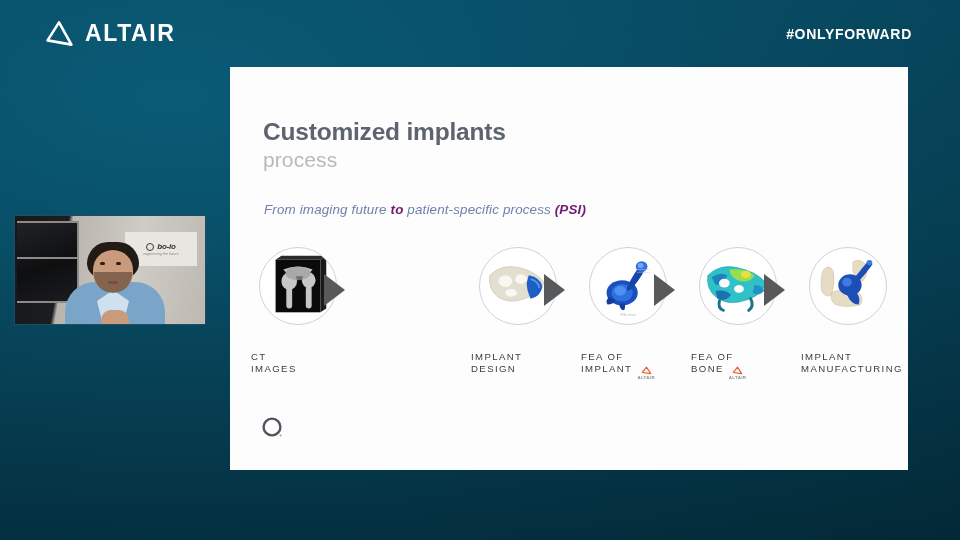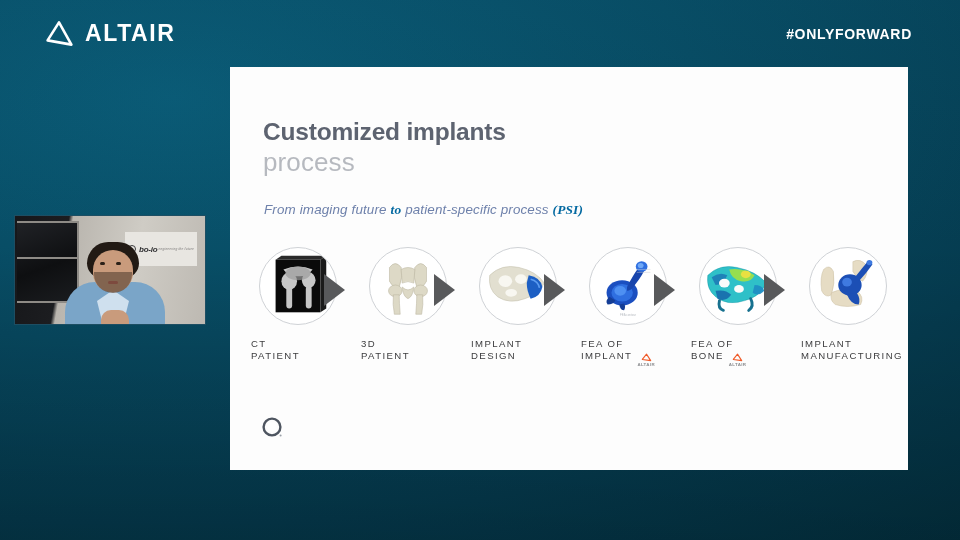--- a/index.html
+++ b/index.html
@@ -47,30 +47,30 @@
     overflow:hidden;
     padding-left:32px;
   }
 
   #title-block { position:absolute; left:33px; top:52px; }
   #title-main {
     font-size:24.5px; font-weight:bold; color:#5d6370; letter-spacing:-.2px;
     line-height:1.1;
   }
   #title-sub {
-    font-size:26px; font-weight:300; color:#b6b9bf; letter-spacing:.1px;
+    font-size:21px; font-weight:300; color:#b6b9bf; letter-spacing:.1px;
     line-height:1.15; margin-top:2px;
   }
 
   #subtitle {
     position:absolute; left:34px; top:135px;
     font-size:13.4px; font-style:italic; color:#6e81ab; letter-spacing:.15px;
     white-space:nowrap;
   }
-  #subtitle b { font-weight:bold; color:#0369a1; font-style:italic;font-family:Liberation Serif, serif; }
+  #subtitle b { font-weight:bold; color:#701a75; font-style:italic; }
 
   
   #flow {
     position:absolute; left:18px; top:180px; width:690px; height:130px;
   }
   .step {
     position:absolute; top:0; width:100px;
   }
   .disc {
     position:relative; width:78px; height:78px; margin:0 auto;
@@ -79,21 +79,21 @@
   }
   .disc .art { position:absolute; inset:0; }
   .chev {
     position:absolute; top:27px; left:76px;
     width:0; height:0;
     border-top:16px solid transparent;
     border-bottom:16px solid transparent;
     border-left:21px solid #58595b;
   }
   .caption {
-    margin-top:13px; text-align:left; padding-left:3px;
+    margin-top:26px; text-align:left; padding-left:3px;
     font-size:9.6px; letter-spacing:1.4px; color:#3c3c3e; line-height:1.3;
     white-space:nowrap;
   }
   .caption .l2 { display:inline-block; }
   .alogo { display:inline-block; vertical-align:-7px; margin-left:5px; text-align:center; }
   .alogo svg { display:block; margin:0 auto; }
   .alogo span {
     display:block; font-size:4.4px; letter-spacing:.35px; color:#8b8d90; font-weight:bold;
     margin-top:.5px;
   }
@@ -113,21 +113,21 @@
   .wc-window {
     position:absolute; left:2px; top:5px; width:62px; height:82px;
     background:linear-gradient(160deg,#202226 0%,#0e0f11 55%,#1a1c1f 100%);
     border:2px solid #8e8b86; border-left:none;
   }
   .wc-window::after{
     content:""; position:absolute; left:0; top:43%; width:100%; height:2px; background:#8e8b86;
   }
   .wc-sign {
     position:absolute; right:8px; top:16px; width:72px; height:34px;
-    background:#e8e6e1; display:flex; flex-direction:row;
+    background:#e8e6e1; display:flex; flex-direction:column;
     align-items:center; justify-content:center; gap:1px;font-style:italic;
   }
   .wc-sign .row { display:flex; align-items:center; gap:3px; }
   .wc-sign .dot {
     width:8px; height:8px; border-radius:50%; border:1.6px solid #3b3b3d;
   }
   .wc-sign .nm { font-size:8px; font-weight:bold; color:#303032; letter-spacing:-.2px; }
   .wc-sign .tag { font-size:3.2px; color:#7e7d7c; letter-spacing:.2px; }
   .wc-person { position:absolute; left:52px; bottom:0; width:96px; height:82px; }
   .wc-hair { position:absolute; left:20px; top:0; width:52px; height:36px;
@@ -214,45 +214,24 @@
             <path d="M24 22 Q39 16 54 22 Q48 30 39 29 Q30 30 24 22 Z"></path>
           </g>
           <g fill="#9c9c9c" opacity=".7">
             <ellipse cx="39" cy="26" rx="13" ry="7"></ellipse>
           </g>
         </svg>
       </div>
       <div class="chev"></div>
       <div class="caption">
         <span>CT</span><br>
-        <span class="l2">PATIENT</span>
-      </div>
-    </div>
-
-    <div class="step" style="left:110px;">
-      <div class="disc">
-        <svg class="art" viewBox="0 0 78 78" aria-hidden="true">
-          <g fill="#ddd9c6" stroke="#bdb8a3" stroke-width=".6">
-            <path d="M20 20 Q26 12 32 20 Q34 30 30 40 Q24 42 20 34 Z"></path>
-            <path d="M58 20 Q52 12 46 20 Q44 30 48 40 Q54 42 58 34 Z"></path>
-            <path d="M32 22 Q39 18 46 22 L45 36 Q39 33 33 36 Z"></path>
-            <ellipse cx="26" cy="44" rx="7" ry="6"></ellipse>
-            <ellipse cx="52" cy="44" rx="7" ry="6"></ellipse>
-            <path d="M24 48 Q23 58 25 68 L31 68 Q30 56 30 48 Z"></path>
-            <path d="M54 48 Q55 58 53 68 L47 68 Q48 56 48 48 Z"></path>
-            <path d="M33 40 Q39 46 45 40 Q44 50 39 52 Q34 50 33 40 Z"></path>
-          </g>
-        </svg>
-      </div>
-      <div class="chev"></div>
-      <div class="caption">
-        <span>3D</span><br>
-        <span class="l2">PATIENT</span>
-      </div>
-    </div>
+        <span class="l2">IMAGES</span>
+      </div>
+    </div>
+
 
     <div class="step" style="left:220px;">
       <div class="disc">
         <svg class="art" viewBox="0 0 78 78" aria-hidden="true">
           <g fill="#e2dfd0" stroke="#c6c2b0" stroke-width=".6">
             <path d="M10 28 Q22 16 40 20 Q58 24 66 36 Q60 48 46 52 Q30 58 18 50 Q8 42 10 28 Z"></path>
           </g>
           <g fill="#f8f7f1">
             <ellipse cx="26" cy="34" rx="7" ry="6"></ellipse>
             <ellipse cx="42" cy="32" rx="6" ry="5"></ellipse>

